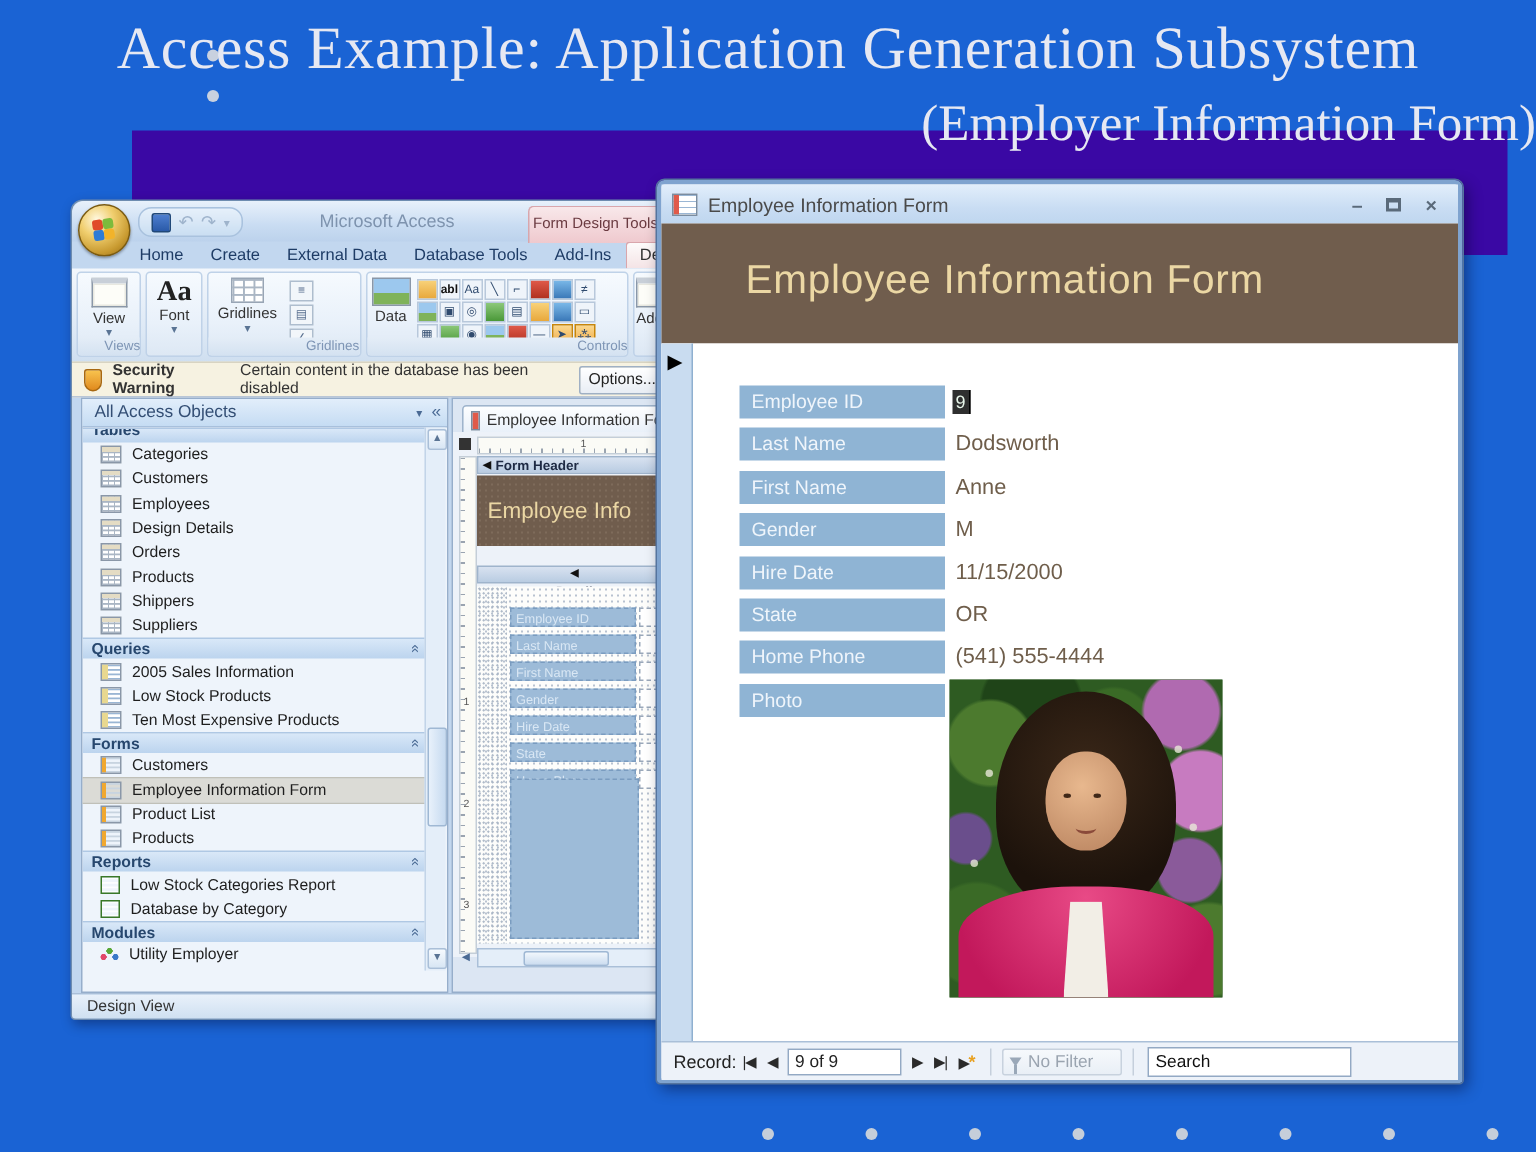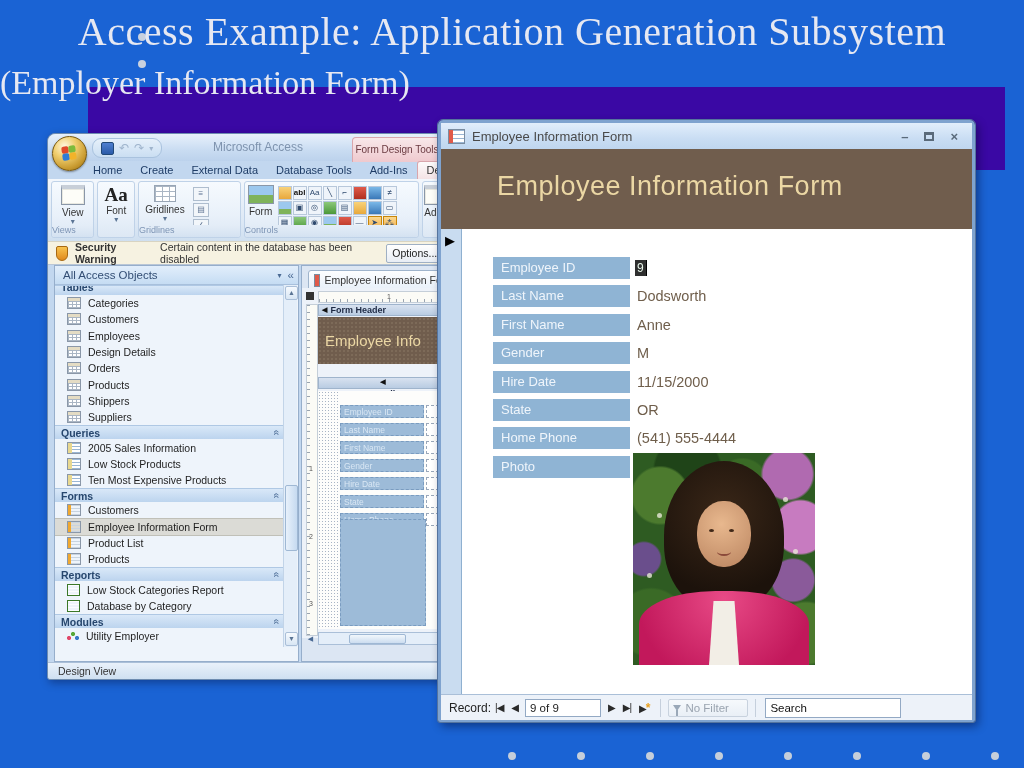--- a/index.html
+++ b/index.html
@@ -2,21 +2,21 @@
 <html><head>
 <meta charset="utf-8">
 <style>
   html,body{margin:0;padding:0;}
   .slide{position:relative;width:1024px;height:768px;background:#1A63D4;overflow:hidden;
          font-family:"Liberation Sans",sans-serif;}
   
   .purple-band{position:absolute;left:88px;top:87px;width:917px;height:83px;background:#3A08A4;z-index:0;}
   .slide-title{position:absolute;left:0;top:8px;width:1024px;text-align:center;z-index:1;
       font-family:"Liberation Serif",serif;font-size:40px;color:#E6E8F2;font-weight:400;letter-spacing:0.5px;}
-  .slide-subtitle{position:absolute;left:0;top:64px;width:1024px;text-align:left;z-index:1;
+  .slide-subtitle{position:absolute;left:0;top:64px;width:1024px;text-align:right;z-index:1;
       font-family:"Liberation Serif",serif;font-size:34px;color:#E6E8F2;}
   .deco-dot{position:absolute;width:8px;height:8px;border-radius:50%;background:#C9D1DF;z-index:1;}
   .credit-box{position:absolute;left:88px;top:739px;width:392px;height:28px;background:#3A08A4;z-index:2;
       color:#FFFFFF;font-family:"Liberation Serif",serif;font-size:19px;line-height:28px;text-align:center;}
   .bottom-dots{position:absolute;left:508px;top:752px;width:500px;height:8px;z-index:1;display:flex;gap:61px;}
   .bottom-dots i{width:8px;height:8px;border-radius:50%;background:#C5CEDA;}
 
   
   .access-win{position:absolute;left:47px;top:133px;width:396px;height:545px;z-index:2;
       background:#C2D7EF;border:1px solid #6E8CB0;border-radius:8px 8px 3px 3px;
@@ -39,21 +39,21 @@
       background:linear-gradient(#F8E8EA,#EFC9CE);border:1px solid #D9A6AC;border-bottom:none;
       color:#6A3A40;font-size:10px;text-align:center;line-height:24px;white-space:nowrap;overflow:hidden;}
   .a-tabs{position:absolute;left:36px;top:27px;height:18px;display:flex;align-items:flex-end;white-space:nowrap;}
   .a-tab{padding:2px 9px 3px 9px;color:#1E3C66;font-size:11px;}
   .a-tab.active{background:linear-gradient(#FDFBFB,#F4E3E5);border:1px solid #D9A6AC;border-bottom:none;
       border-radius:3px 3px 0 0;color:#333;}
   .ribbon{position:absolute;left:0;top:45px;width:100%;height:62px;
       background:linear-gradient(#F3F7FC,#DCE8F5 70%,#CFDFF0);display:flex;gap:3px;padding:2px 0 0 3px;box-sizing:border-box;}
   .rgroup{position:relative;height:57px;background:linear-gradient(#F6FAFE,#E9F1FA 60%,#DDE8F4);
       border:1px solid #BFD2E8;border-radius:3px;box-sizing:border-box;}
-  .rgroup .glabel{position:absolute;left:0;bottom:0;width:100%;height:12px;text-align:left;
+  .rgroup .glabel{position:absolute;left:0;bottom:0;width:100%;height:12px;text-align:right;
       color:#7E95B5;font-size:9px;background:linear-gradient(#E4EDF7,#D4E2F1);border-radius:0 0 3px 3px;}
   .bigbtn{display:flex;flex-direction:column;align-items:center;padding-top:3px;font-size:10px;color:#333;}
   .view-ic{width:22px;height:15px;background:#FDFDF8;border:1px solid #8A97A8;border-top:4px solid #C8CFD8;
       box-shadow:inset 0 0 0 1px #E8E8E0;margin-bottom:2px;}
   .font-A{font-size:19px;font-weight:bold;color:#222;line-height:20px;font-family:"Liberation Serif",serif;}
   .grid-ic{width:20px;height:15px;margin-bottom:2px;background:#fff;border:1px solid #98A5B5;
       background-image:linear-gradient(#AAB6C4 1px,transparent 1px),linear-gradient(90deg,#AAB6C4 1px,transparent 1px);
       background-size:7px 5px;}
   .logo-ic{width:24px;height:17px;border:1px solid #8A97A8;margin-bottom:2px;
       background:linear-gradient(#9CC8EE 55%,#7FB35A 55%);}
@@ -269,21 +269,21 @@
         <div class="mini-stack">
           <span class="mini">≡</span>
           <span class="mini">▤</span>
           <span class="mini">∠</span>
         </div>
         <div class="glabel">Gridlines</div>
       </div>
       <div class="rgroup" style="width:178px;display:flex;gap:4px;padding-left:3px;">
         <div class="bigbtn">
           <span class="logo-ic"></span>
-          <span>Form</span>
+          <span>Data</span>
         </div>
         <div class="ctl-grid">
           <span class="ctl c1"></span>
           <span class="ctl dark">abl</span>
           <span class="ctl">Aa</span>
           <span class="ctl">╲</span>
           <span class="ctl">⌐</span>
           <span class="ctl c3"></span>
           <span class="ctl c4"></span>
           <span class="ctl">≠</span>

